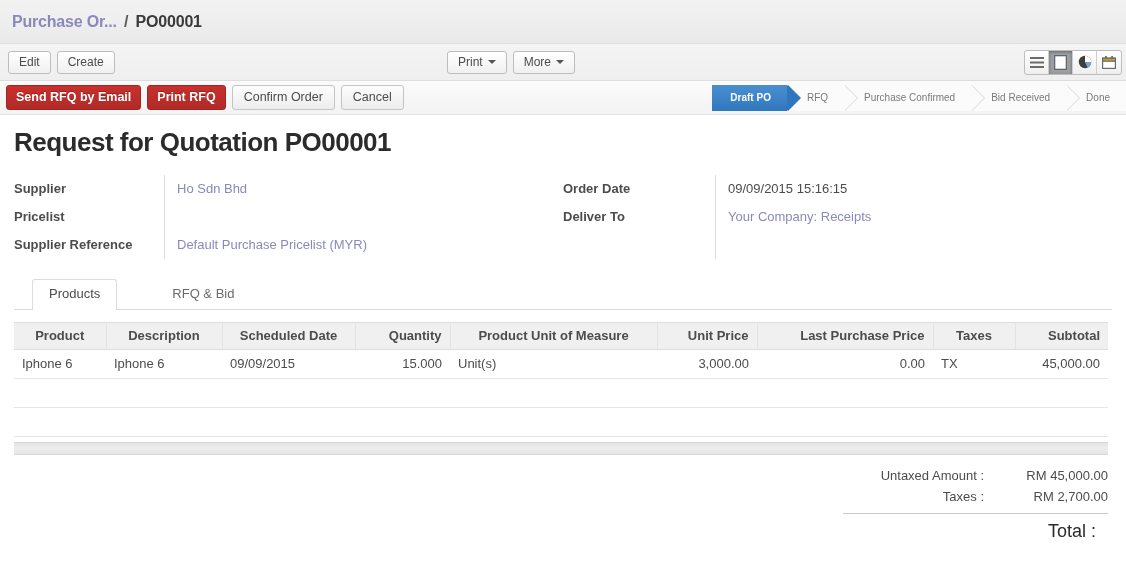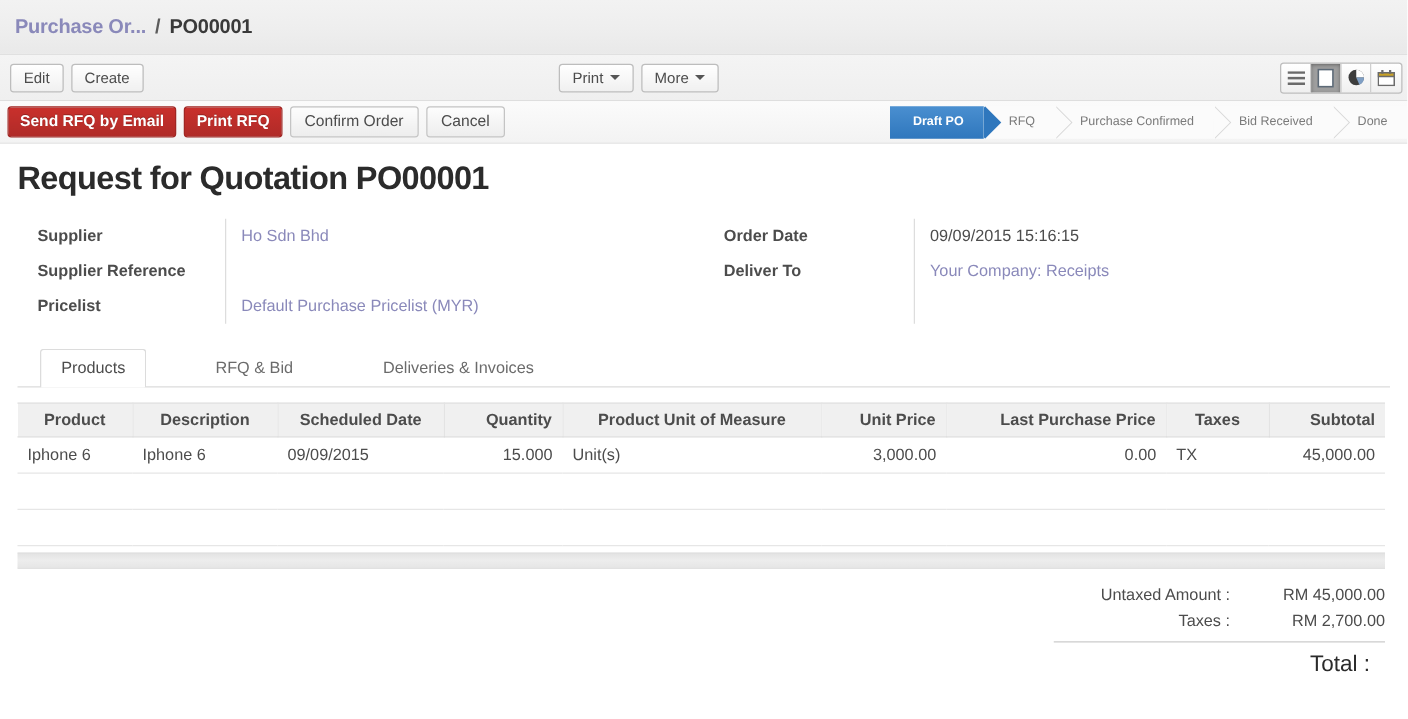--- a/index.html
+++ b/index.html
@@ -213,21 +213,20 @@
     display: flex;
     margin-bottom: 20px;
   }
   .form-col {
     width: 50%;
     display: flex;
   }
   .col-labels {
     width: 150px;
     flex: none;
-    margin-left: 16px;
   }
   .col-values {
     flex: 1;
     border-left: 1px solid #dddddd;
     padding-left: 12px;
   }
   .form-col.right .col-labels { width: 152px; }
   .field-label {
     font-weight: bold;
     font-size: 13px;
@@ -422,22 +421,22 @@
 </div>
 
 <div class="sheet">
 
   <div class="record-title">Request for Quotation PO00001</div>
 
   <div class="form-columns">
     <div class="form-col left">
       <div class="col-labels">
         <div class="field-label">Supplier</div>
+        <div class="field-label">Pricelist</div>
         <div class="field-label">Supplier Reference</div>
-        <div class="field-label">Pricelist</div>
       </div>
       <div class="col-values">
         <div class="field-value link">Ho Sdn Bhd</div>
         <div class="field-value empty">&nbsp;</div>
         <div class="field-value link">Default Purchase Pricelist (MYR)</div>
       </div>
     </div>
 
     <div class="form-col right">
       <div class="col-labels">
@@ -448,21 +447,20 @@
         <div class="field-value">09/09/2015 15:16:15</div>
         <div class="field-value link">Your Company: Receipts</div>
       </div>
     </div>
   </div>
 
   <div class="notebook">
     <div class="tabs">
       <div class="tab active">Products</div>
       <div class="tab">RFQ &amp; Bid</div>
-      <div class="tab">Deliveries &amp; Invoices</div>
     </div>
 
     <div class="lines-wrap">
       <table class="lines">
         <colgroup>
           <col style="width:92px">
           <col style="width:116px">
           <col style="width:133px">
           <col style="width:95px">
           <col style="width:207px">

